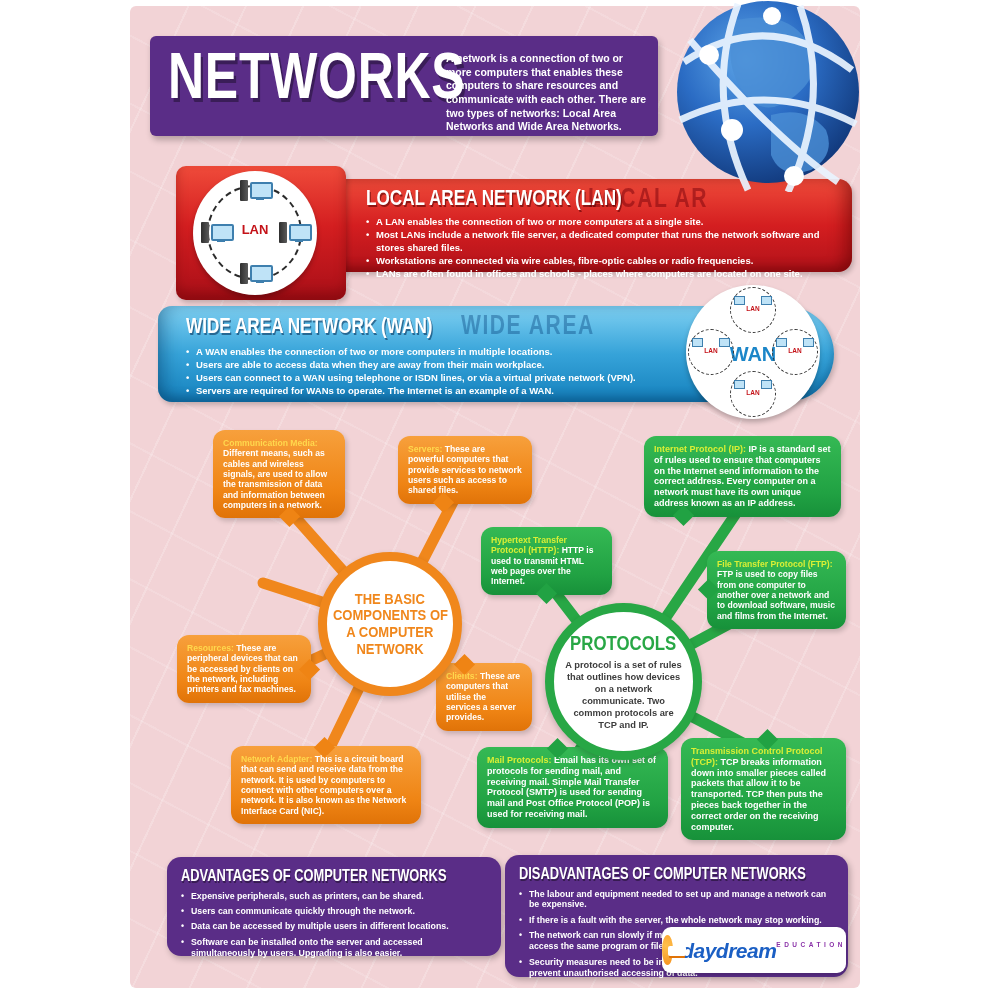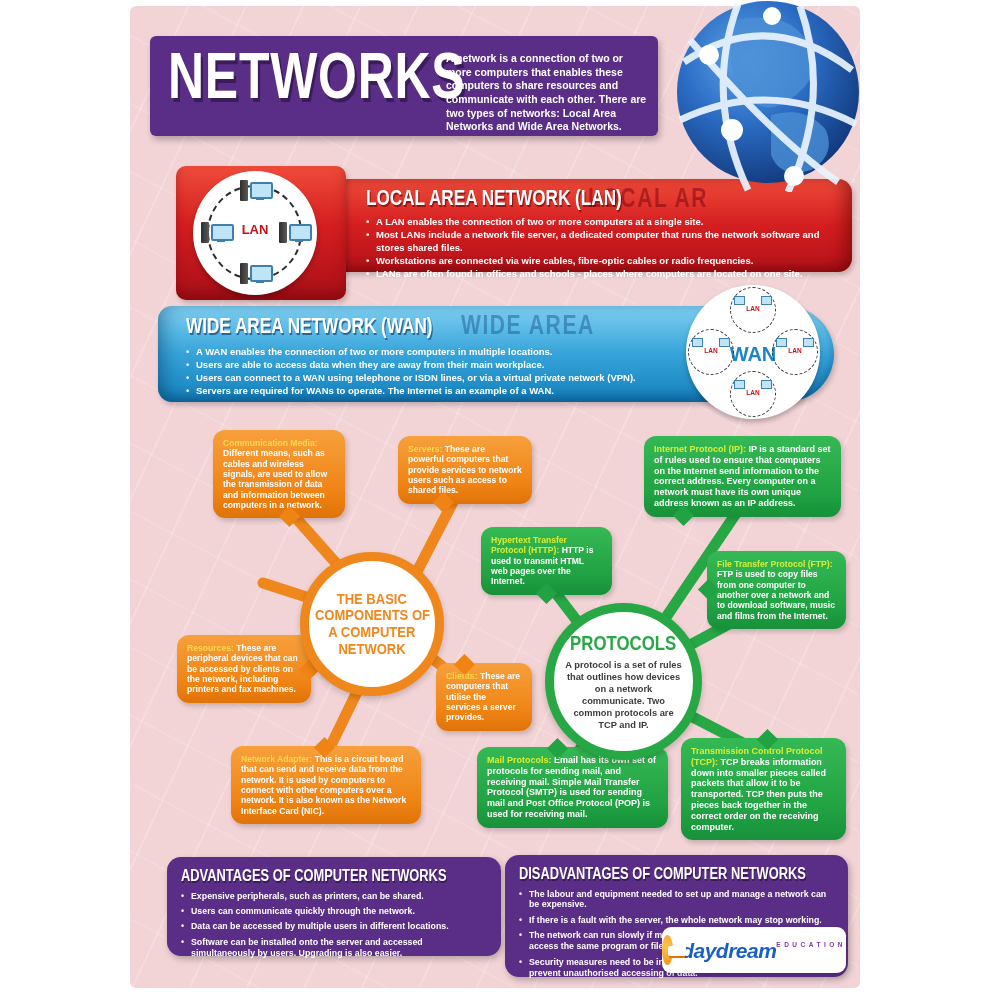--- a/index.html
+++ b/index.html
@@ -59,21 +59,21 @@
           line-height:1.2;z-index:2;box-shadow:2px 3px 5px rgba(0,0,0,.18);box-sizing:border-box;}
   .obox{background:linear-gradient(180deg,#f7a03c 0%,#ef8414 70%,#e07308 100%);}
   .gbox{background:linear-gradient(180deg,#35b954 0%,#21a243 70%,#17913a 100%);}
   .obox .lbl{color:#ffd84d;}
   .gbox .lbl{color:#d9ef35;}
   .tail{position:absolute;width:15px;height:15px;transform:rotate(45deg);}
   .tail.o{background:#ef8414;}
   .tail.g{background:#21a243;}
   .hub{border-radius:50%;background:#fff;z-index:3;display:flex;flex-direction:column;align-items:center;
           justify-content:center;text-align:center;box-sizing:border-box;box-shadow:0 3px 6px rgba(0,0,0,.2);}
-  .hub.orange{left:300px;top:552px;width:144px;height:144px;border:9px solid #f0871c;text-align:center;}
+  .hub.orange{left:318px;top:552px;width:144px;height:144px;border:9px solid #f0871c;text-align:center;}
   .hub.green{left:545px;top:603px;width:157px;height:157px;border:9px solid #28a745;}
   .hub-line{font-size:15.5px;font-weight:900;color:#f0871c;text-transform:uppercase;line-height:1.07;}
   .proto-title{font-size:20px;font-weight:900;color:#28a745;text-transform:uppercase;margin-bottom:4px;}
   .proto-text{width:120px;font-size:9.3px;font-weight:600;color:#3c3c3c;line-height:1.3;}
   
   .pbox{background:#5a2d87;border-radius:14px;padding:10px 14px;z-index:2;box-sizing:border-box;
           box-shadow:2px 3px 6px rgba(0,0,0,.25);}
   .pbox-title{font-size:16.5px;font-weight:900;color:#fff;text-transform:uppercase;line-height:1;
           text-shadow:1px 1.5px 0 rgba(0,0,0,.4);margin-bottom:7px;}
   .pbox .bullet{font-size:8.8px;line-height:1.25;margin-bottom:4.5px;}

